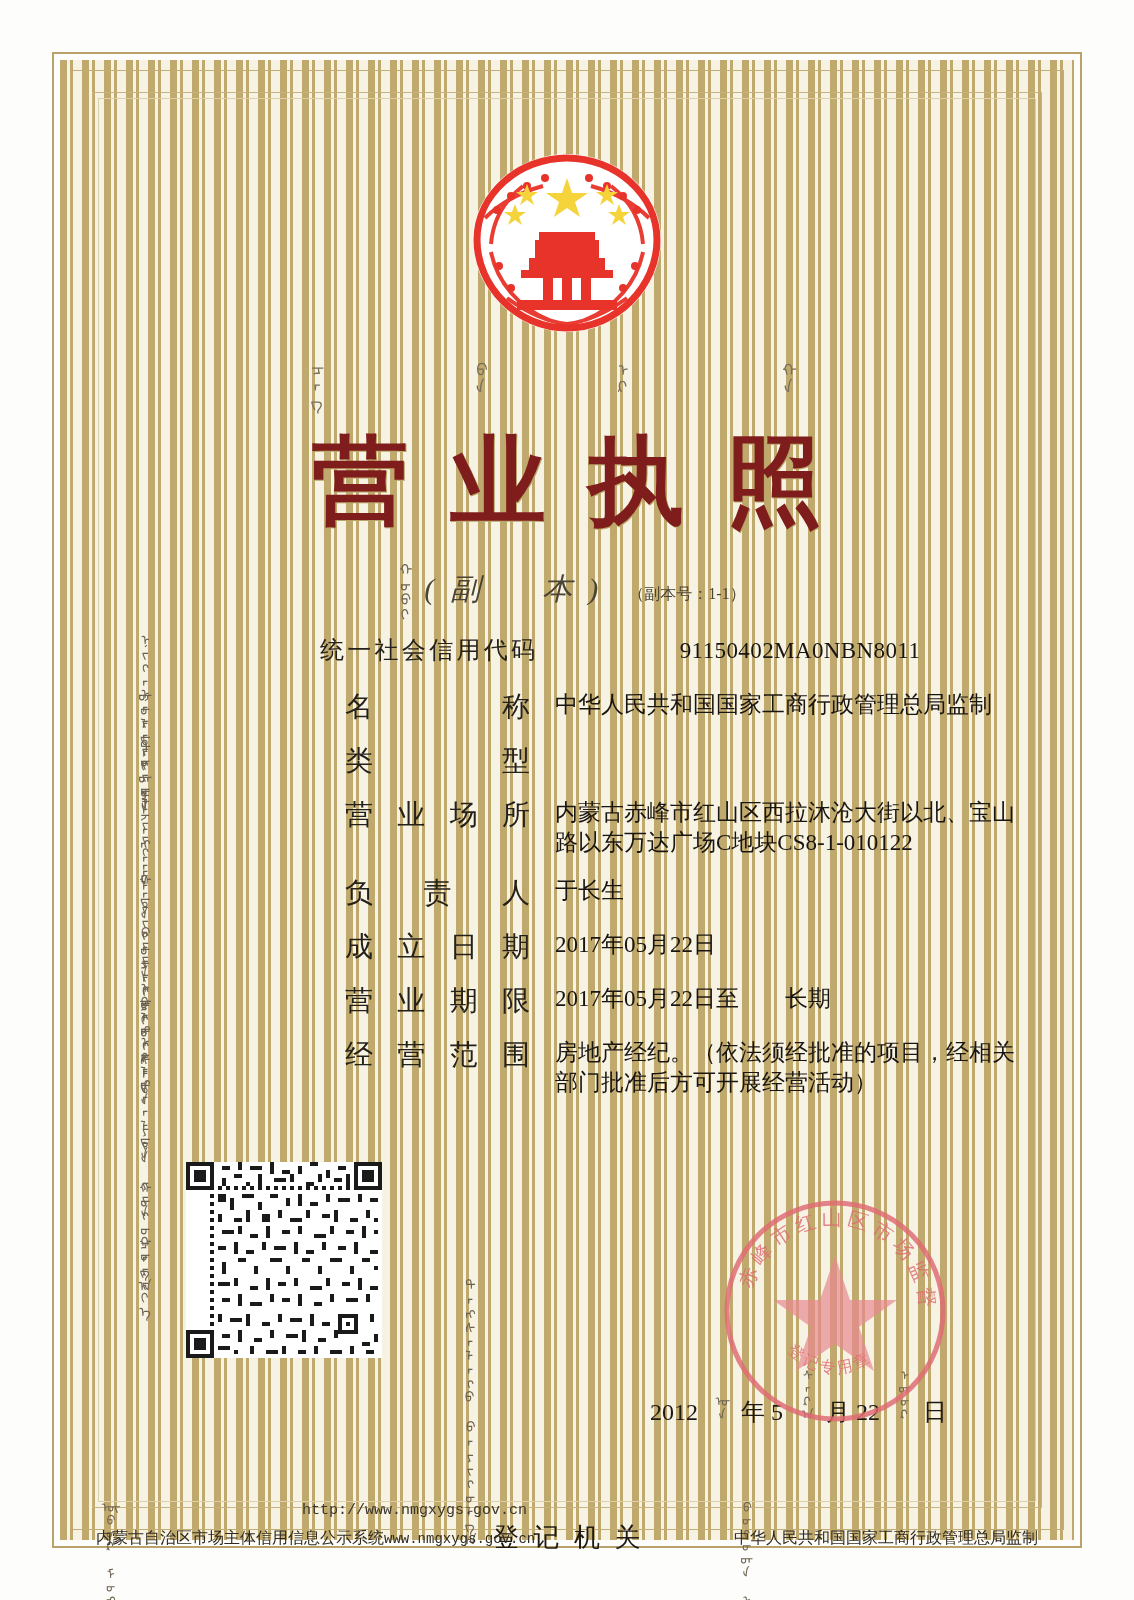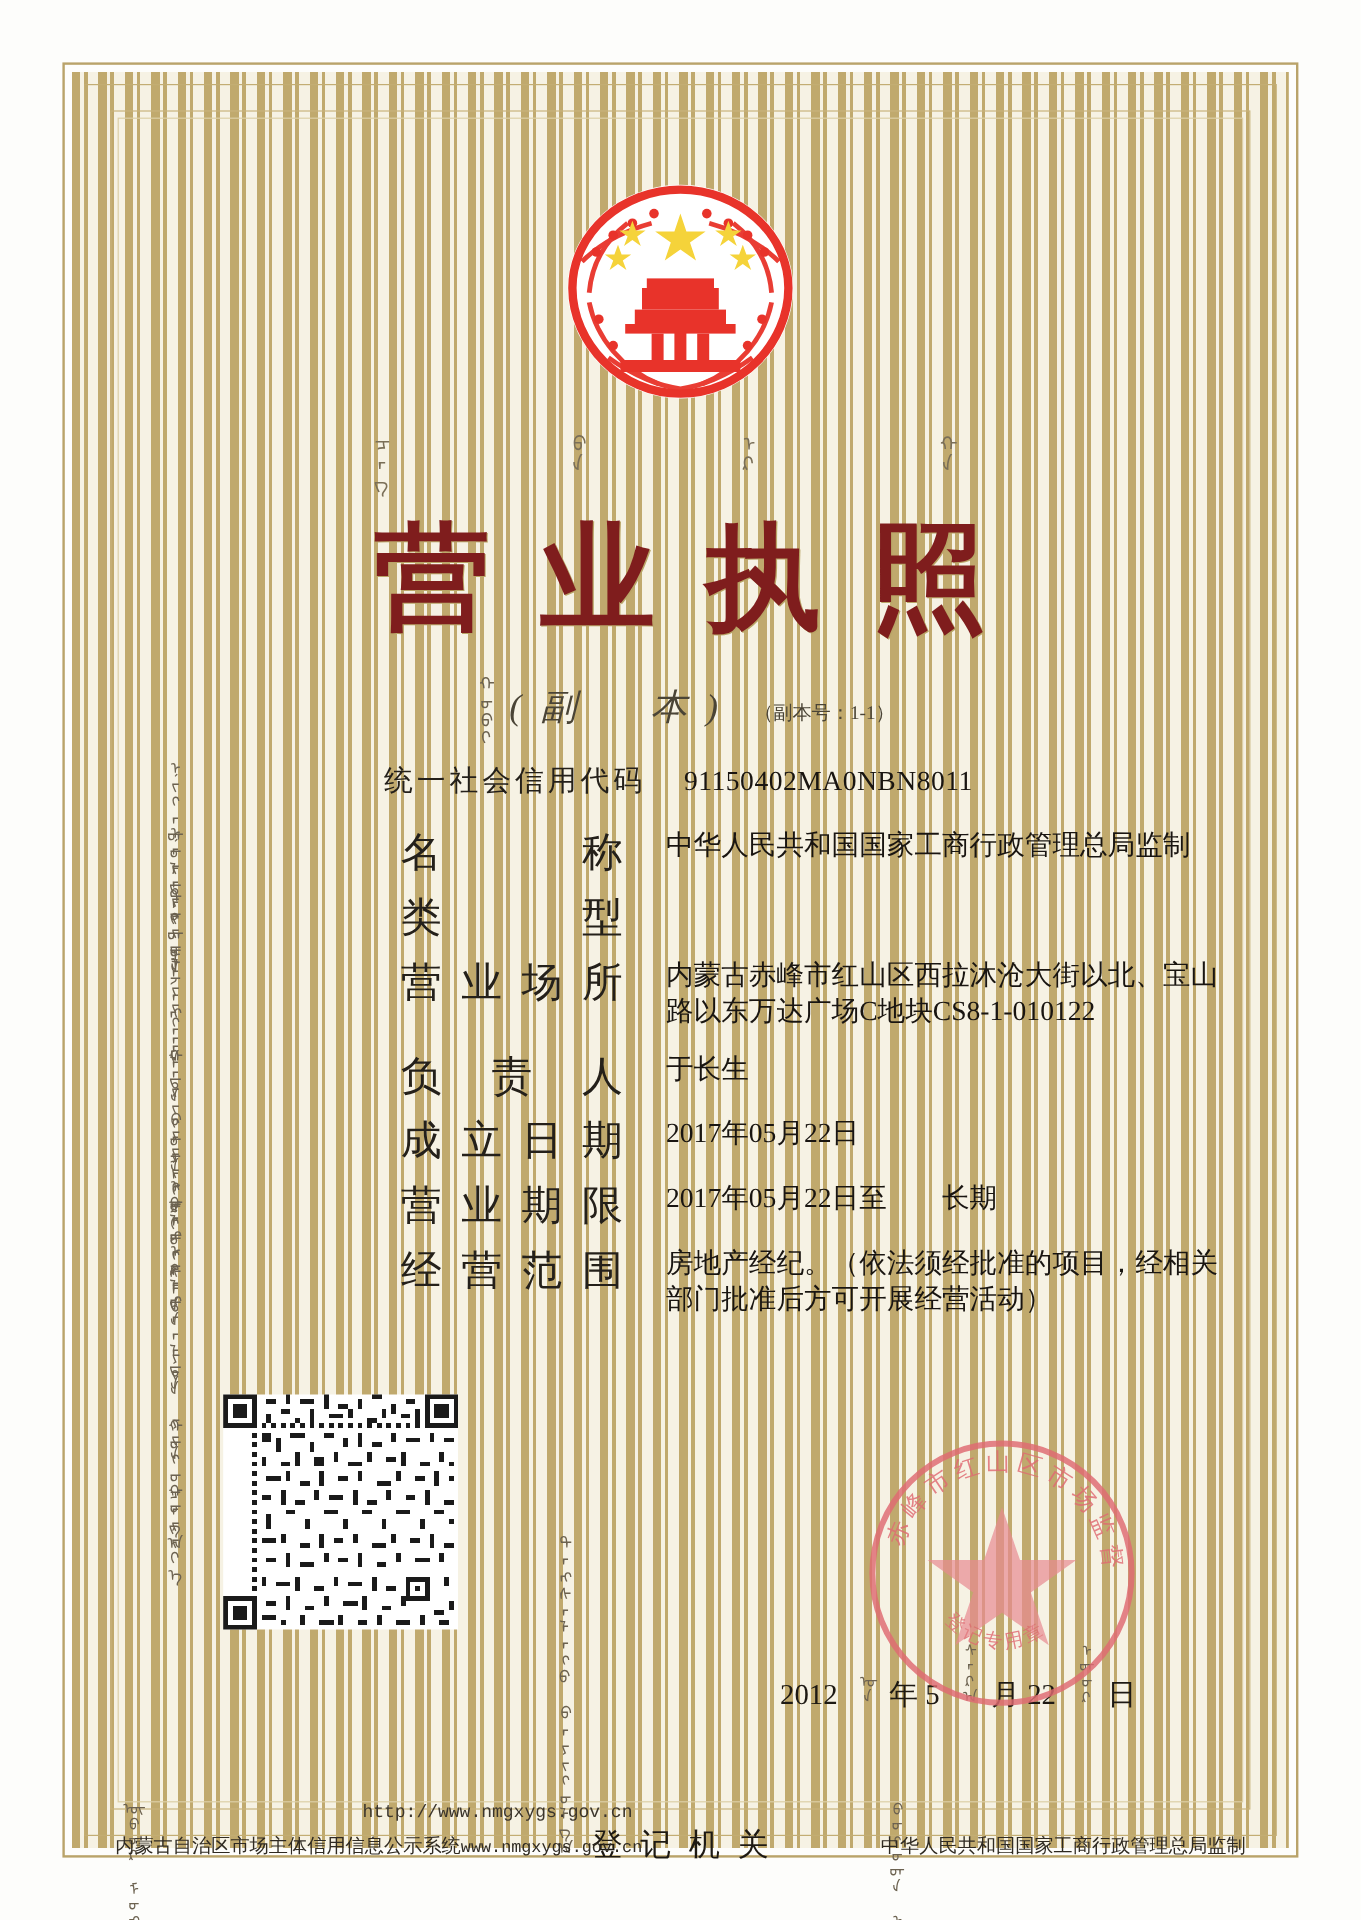--- a/index.html
+++ b/index.html
@@ -136,23 +136,23 @@
     left: 0; top: 2px;
     width: 210px;
     height: 42px;
     font-size: 14px;
     color: #6c6250;
     text-align: left;
   }
   .row-mn .mn { margin-right: 12px; }
   .label {
     position: absolute;
-    left: 204px; top: 4px;
+    left: 215px; top: 4px;
     width: 185px;
-    font-size: 34px;
+    font-size: 28px;
     color: #24201a;
     font-family: "Liberation Serif", serif;
     text-align: justify;
     text-align-last: justify;
     letter-spacing: 0;
   }
   .value {
     position: absolute;
     left: 425px; top: 6px;
     right: 0;
@@ -164,21 +164,21 @@
   .value.code {
     font-family: "Liberation Serif", serif;
     letter-spacing: 0.4px;
   }
   .row.first .label {
     left: 190px;
     width: 215px;
     font-size: 24px;
     text-align-last: justify;
   }
-  .row.first .value { left: 440px; }
+  .row.first .value { left: 440px; text-align: center; }
 
   
   .qr {
     position: absolute;
     left: 186px; top: 1162px;
     width: 196px; height: 196px;
   }
 
   
   .registrar {

